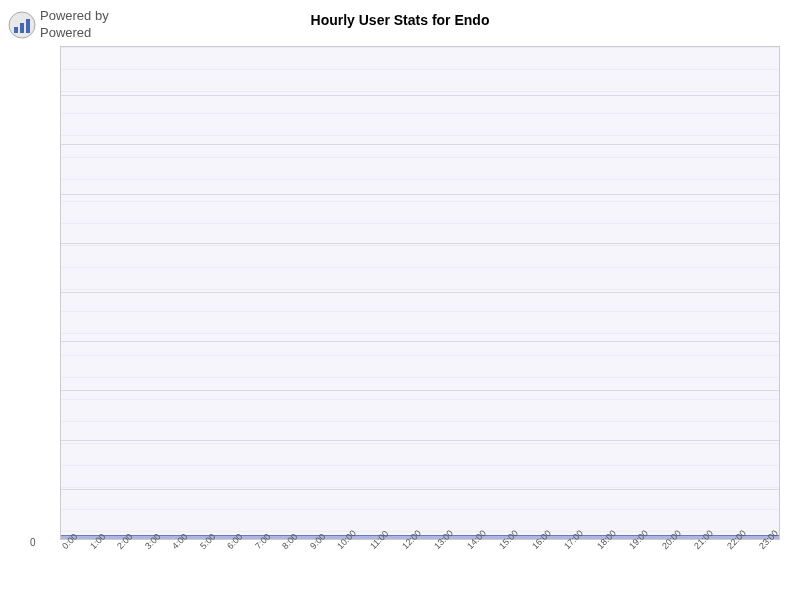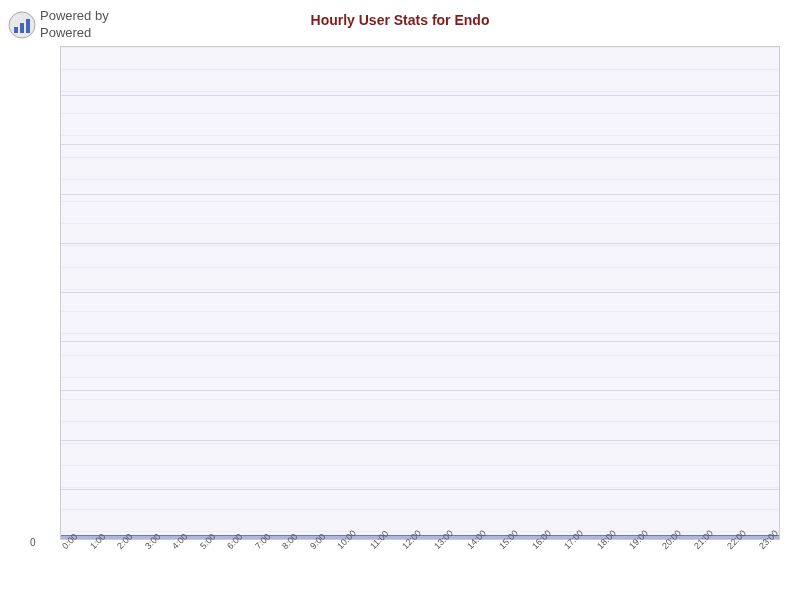--- a/index.html
+++ b/index.html
@@ -28,21 +28,21 @@
     .powered-text {
       font-size: 13px;
       color: #555;
       line-height: 1.3;
     }
 
     .chart-title {
       text-align: center;
       font-size: 14px;
       font-weight: bold;
-      color: #7f1d1d;
+      color: #000000;
       padding-top: 12px;
       padding-bottom: 4px;
     }
 
     .chart-area {
       position: absolute;
       top: 46px;
       left: 60px;
       right: 20px;
       bottom: 60px;

